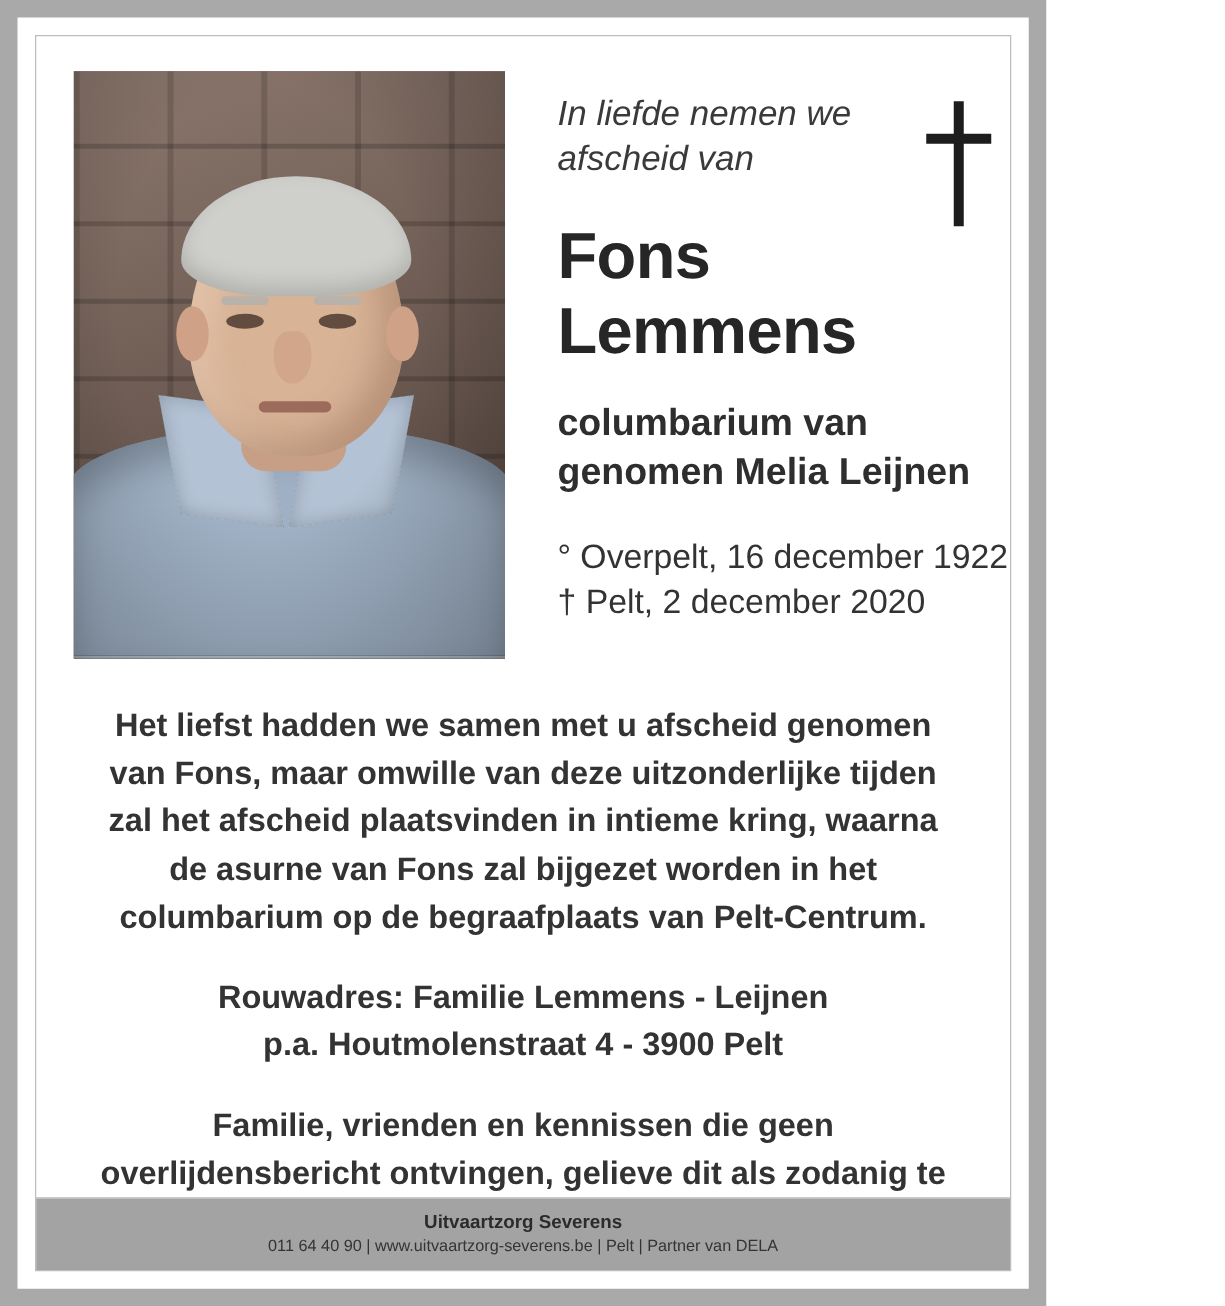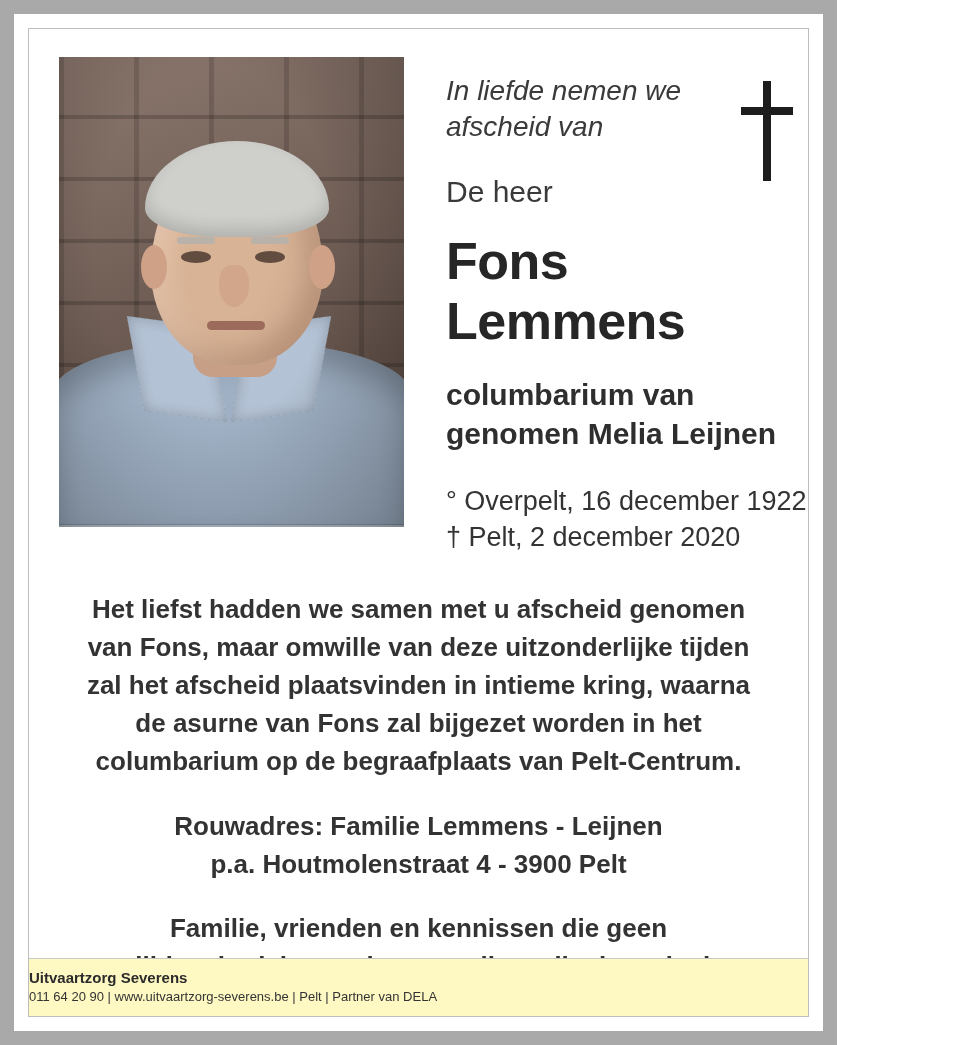--- a/index.html
+++ b/index.html
@@ -263,23 +263,23 @@
   .body-text p { margin: 0 0 26px 0; }
   .body-text p.last { margin-bottom: 0; }
 
   
   .footer {
     position: absolute;
     left: 0;
     right: 0;
     bottom: 0;
     padding: 10px 0 12px 0;
-    text-align: left;
+    text-align: center;
     border-top: 1px solid #c8c8c8;
-    background: #fef9c3;
+    background: #a3a3a3;
   }
   .footer .fname {
     font-size: 15px;
     font-weight: bold;
     color: #2b2b2b;
     margin-bottom: 3px;
   }
   .footer .fline {
     font-size: 13px;
     color: #343434;
@@ -315,21 +315,20 @@
       </div>
 
       <div class="headtext">
 
         <div class="cross">
           <div class="v"></div>
           <div class="h"></div>
         </div>
 
         <p class="intro">In liefde nemen we afscheid van</p>
-        <p class="salutation">De heer</p>
         <h1 class="name">Fons Lemmens</h1>
         <div class="spouse">
           <div>columbarium van</div>
           <div>genomen Melia Leijnen</div>
         </div>
         <div class="dates">
           <div>° Overpelt, 16 december 1922</div>
           <div>† Pelt, 2 december 2020</div>
         </div>
 
@@ -340,17 +339,17 @@
       <p>Het liefst hadden we samen met u afscheid genomen van Fons, maar omwille van deze uitzonderlijke tijden zal het afscheid plaatsvinden in intieme kring, waarna de asurne van Fons zal bijgezet worden in het columbarium op de begraafplaats van Pelt-Centrum.</p>
       <p>
         <span>Rouwadres: Familie Lemmens - Leijnen</span><br>
         <span>p.a. Houtmolenstraat 4 - 3900 Pelt</span>
       </p>
       <p class="last">Familie, vrienden en kennissen die geen overlijdensbericht ontvingen, gelieve dit als zodanig te beschouwen.</p>
     </div>
 
     <div class="footer">
       <div class="fname">Uitvaartzorg Severens</div>
-      <div class="fline">011 64 20 90 | www.uitvaartzorg-severens.be | Pelt | Partner van DELA</div>
+      <div class="fline">011 64 40 90 | www.uitvaartzorg-severens.be | Pelt | Partner van DELA</div>
     </div>
 
   </div>
 </div>
 
 </body></html>

